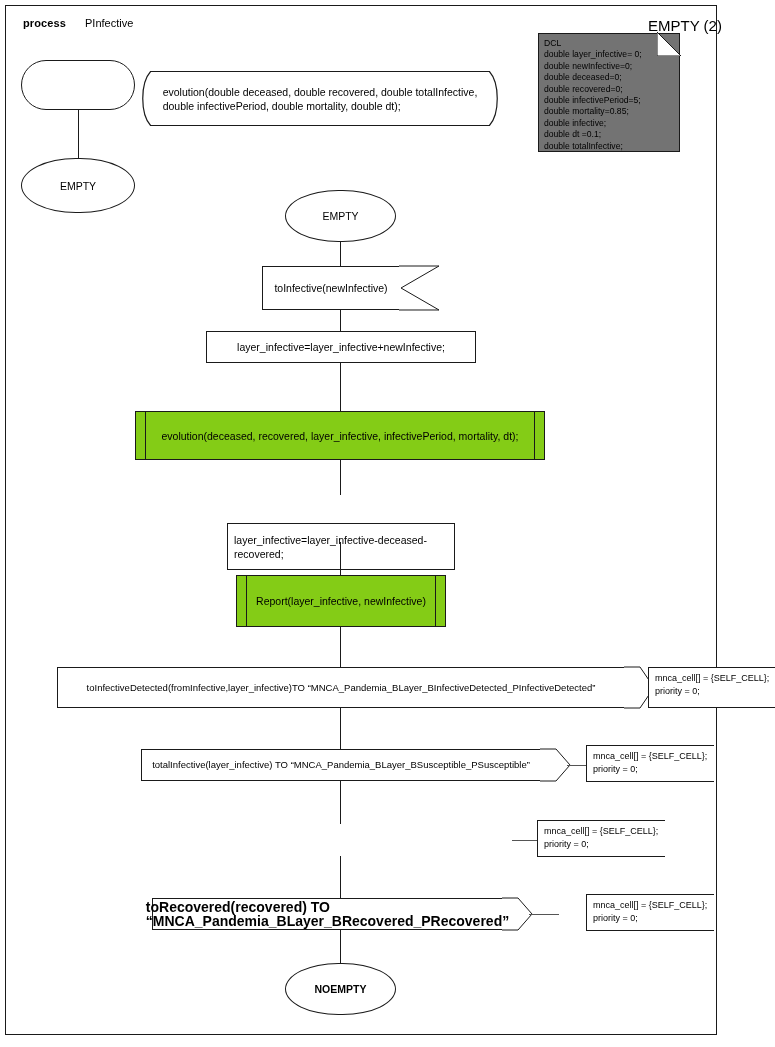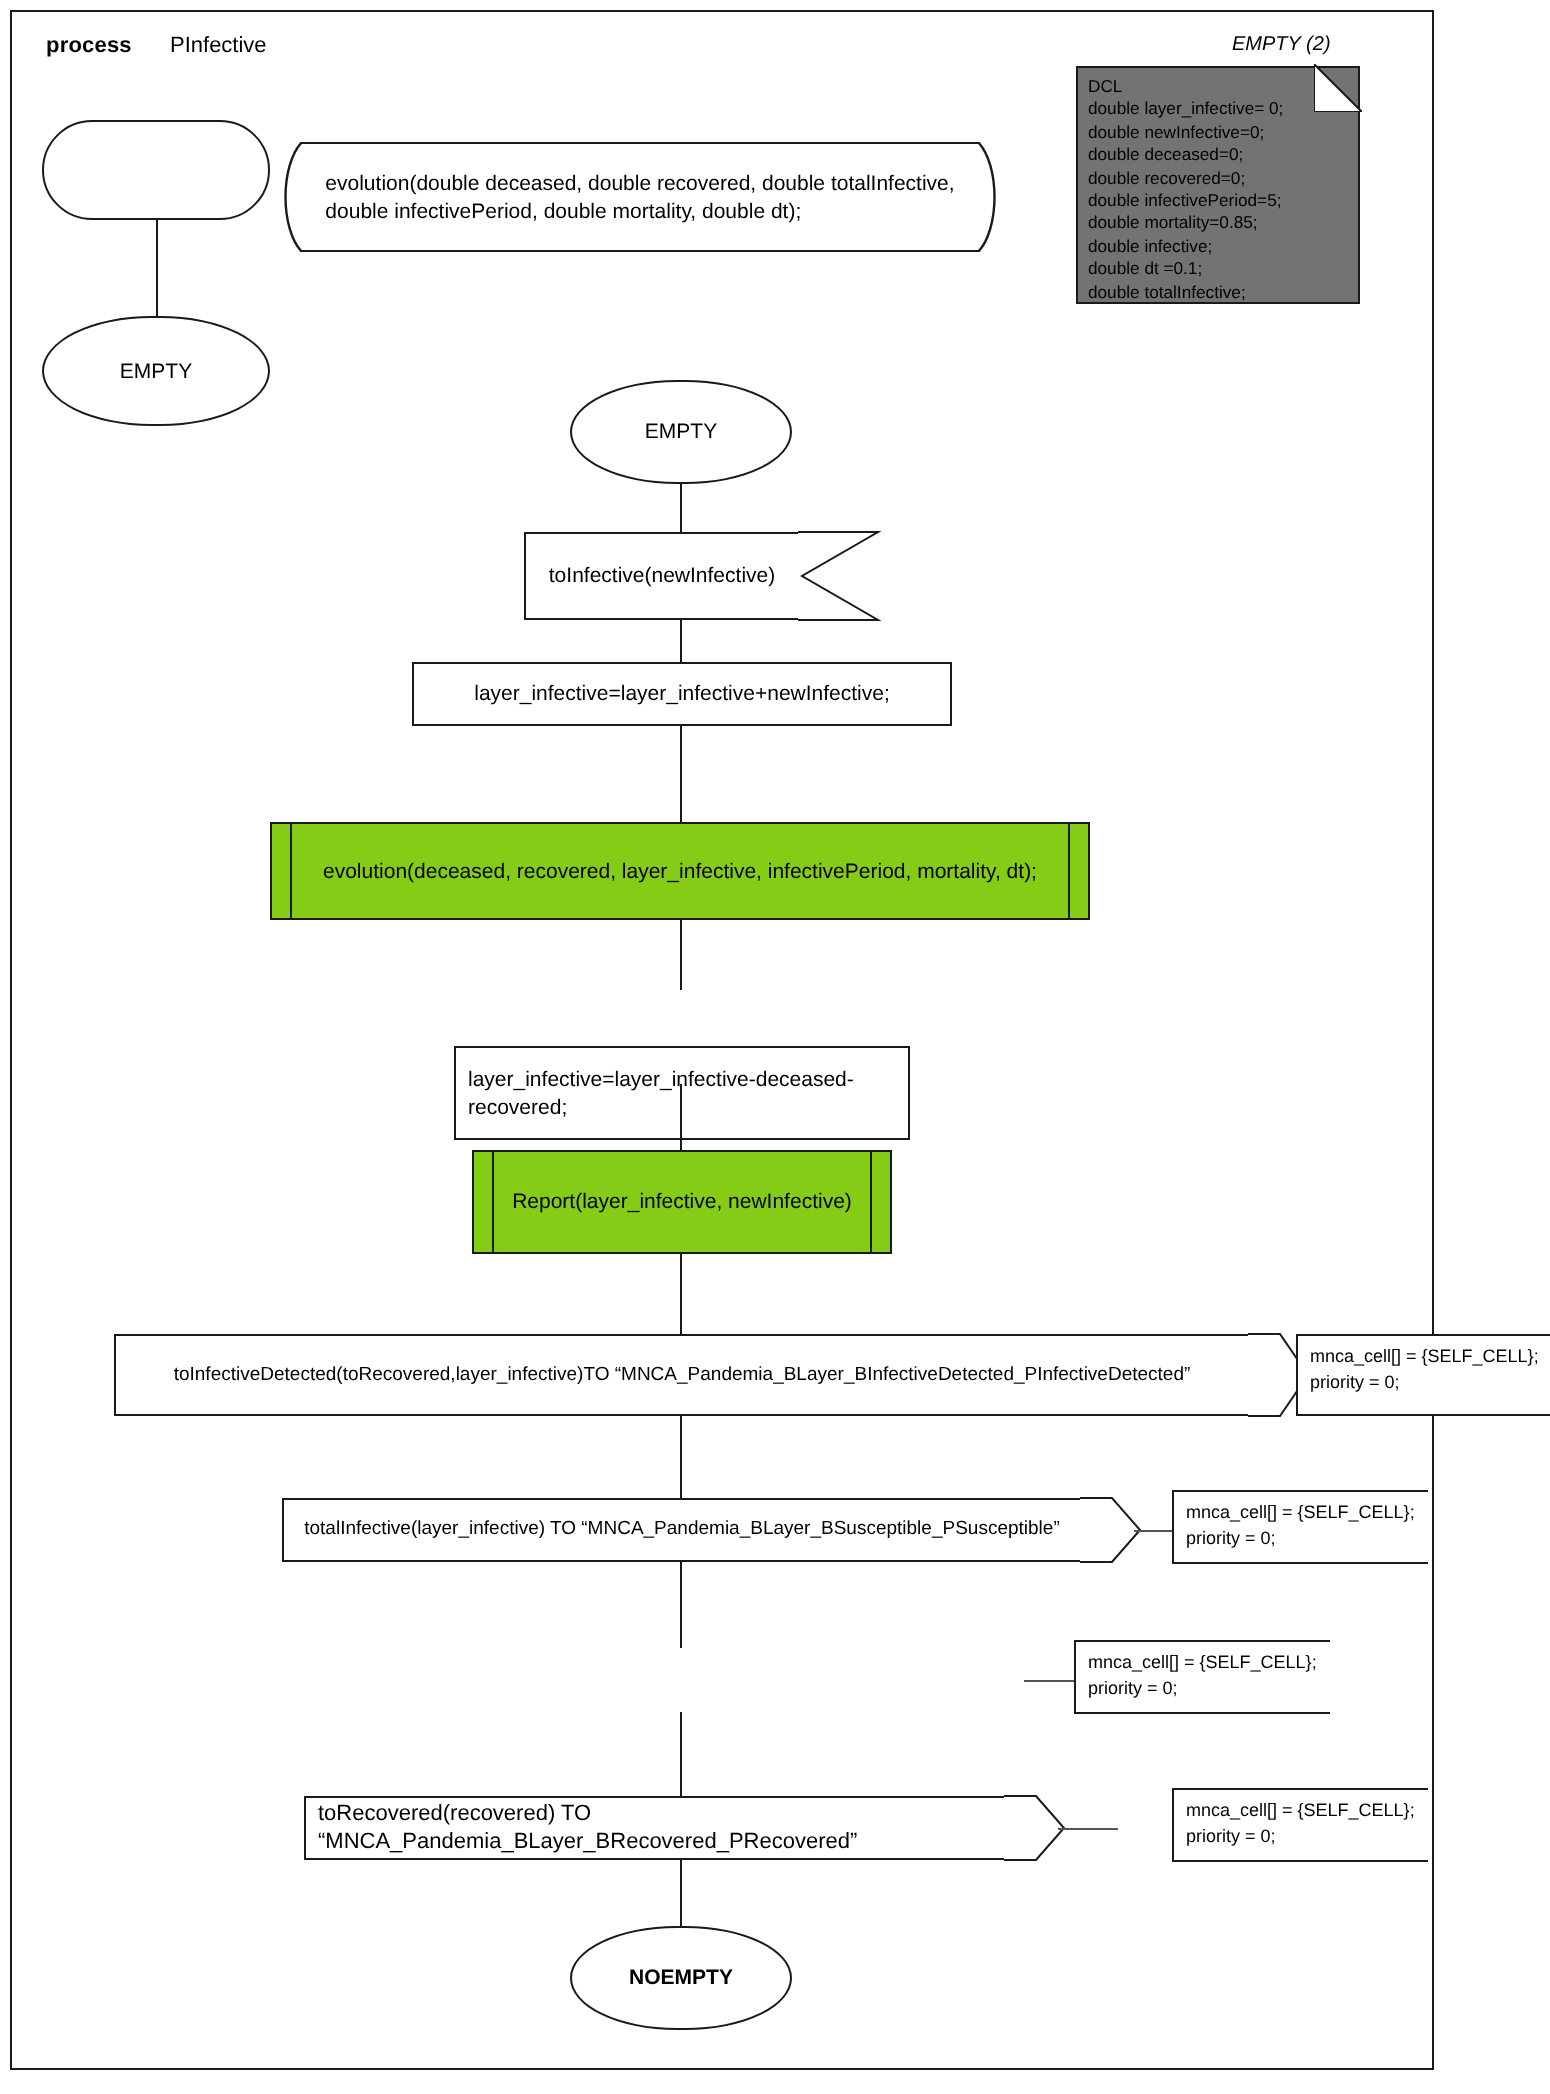--- a/index.html
+++ b/index.html
@@ -41,25 +41,24 @@
   }
   #hdr-name {
     position: absolute;
     left: 85px;
     top: 17px;
     font-size: 11px;
     white-space: nowrap;
   }
   #hdr-page {
     position: absolute;
-    left: 616px;
+    left: 648px;
     top: 17px;
-    font-size: 10px;
+    font-size: 15px;
     white-space: nowrap;
-    font-style: italic;
   }
   
   .nodetext {
     position: absolute;
     left: 0;
     top: 0;
     width: 100%;
     height: 100%;
     display: flex;
     align-items: center;
@@ -259,21 +258,21 @@
   <div class="node proc-box" style="left:236px; top:575px; width:210px; height:52px;">
     <div class="nodetext">Report(layer_infective, newInfective)</div>
   </div>
   <div class="vline" style="left:340px; top:627px; height:40px;"></div>
 
   <div class="node output-symbol" style="left:57px; top:667px; width:567px; height:41px;">
     <svg class="output-point" viewBox="0 0 30 43" preserveAspectRatio="none">
       <path d="M0,0 L16,0 L30,21.5 L16,43 L0,43 Z" fill="#ffffff" stroke="none"></path>
       <polyline points="0,0 16,0 30,21.5 16,43 0,43" fill="none" stroke="#1a1a1a" stroke-width="1" vector-effect="non-scaling-stroke"></polyline>
     </svg>
-    <div class="nodetext" style="font-size:9.5px;">toInfectiveDetected(toRecovered,layer_infective)TO “MNCA_Pandemia_BLayer_BInfectiveDetected_PInfectiveDetected”</div>
+    <div class="nodetext" style="font-size:9.5px;">toInfectiveDetected(fromInfective,layer_infective)TO “MNCA_Pandemia_BLayer_BInfectiveDetected_PInfectiveDetected”</div>
   </div>
 
   <div class="hline" style="left:654px; top:687px; width:31px;"></div>
   <div class="node comment-box" style="left:648px; top:667px; width:134px; height:41px;">mnca_cell[] = {SELF_CELL};
 priority = 0;</div>
   <div class="vline" style="left:340px; top:708px; height:41px;"></div>
 
   <div class="node output-symbol" style="left:141px; top:749px; width:399px; height:32px;">
     <svg class="output-point" viewBox="0 0 30 34" preserveAspectRatio="none">
       <path d="M0,0 L16,0 L30,17 L16,34 L0,34 Z" fill="#ffffff" stroke="none"></path>
@@ -289,21 +288,21 @@
   <div class="hline" style="left:512px; top:840px; width:28px;"></div>
   <div class="node comment-box" style="left:537px; top:820px; width:128px; height:37px;">mnca_cell[] = {SELF_CELL};
 priority = 0;</div>
   <div class="vline" style="left:340px; top:856px; height:42px;"></div>
 
   <div class="node output-symbol" style="left:152px; top:898px; width:350px; height:32px;">
     <svg class="output-point" viewBox="0 0 30 34" preserveAspectRatio="none">
       <path d="M0,0 L16,0 L30,17 L16,34 L0,34 Z" fill="#ffffff" stroke="none"></path>
       <polyline points="0,0 16,0 30,17 16,34 0,34" fill="none" stroke="#1a1a1a" stroke-width="1" vector-effect="non-scaling-stroke"></polyline>
     </svg>
-    <div class="nodetext" style="font-size:11px;">toRecovered(recovered) TO “MNCA_Pandemia_BLayer_BRecovered_PRecovered”</div>
+    <div class="nodetext" style="font-size:14px;font-weight:bold;">toRecovered(recovered) TO “MNCA_Pandemia_BLayer_BRecovered_PRecovered”</div>
   </div>
   <div class="hline" style="left:529px; top:914px; width:30px;"></div>
   <div class="node comment-box" style="left:586px; top:894px; width:128px; height:37px;">mnca_cell[] = {SELF_CELL};
 priority = 0;</div>
   <div class="vline" style="left:340px; top:930px; height:33px;"></div>
 
   <div class="node state-symbol" style="left:285px; top:963px; width:111px; height:52px;font-weight:bold;">
     <div class="nodetext">NOEMPTY</div>
   </div>
 

